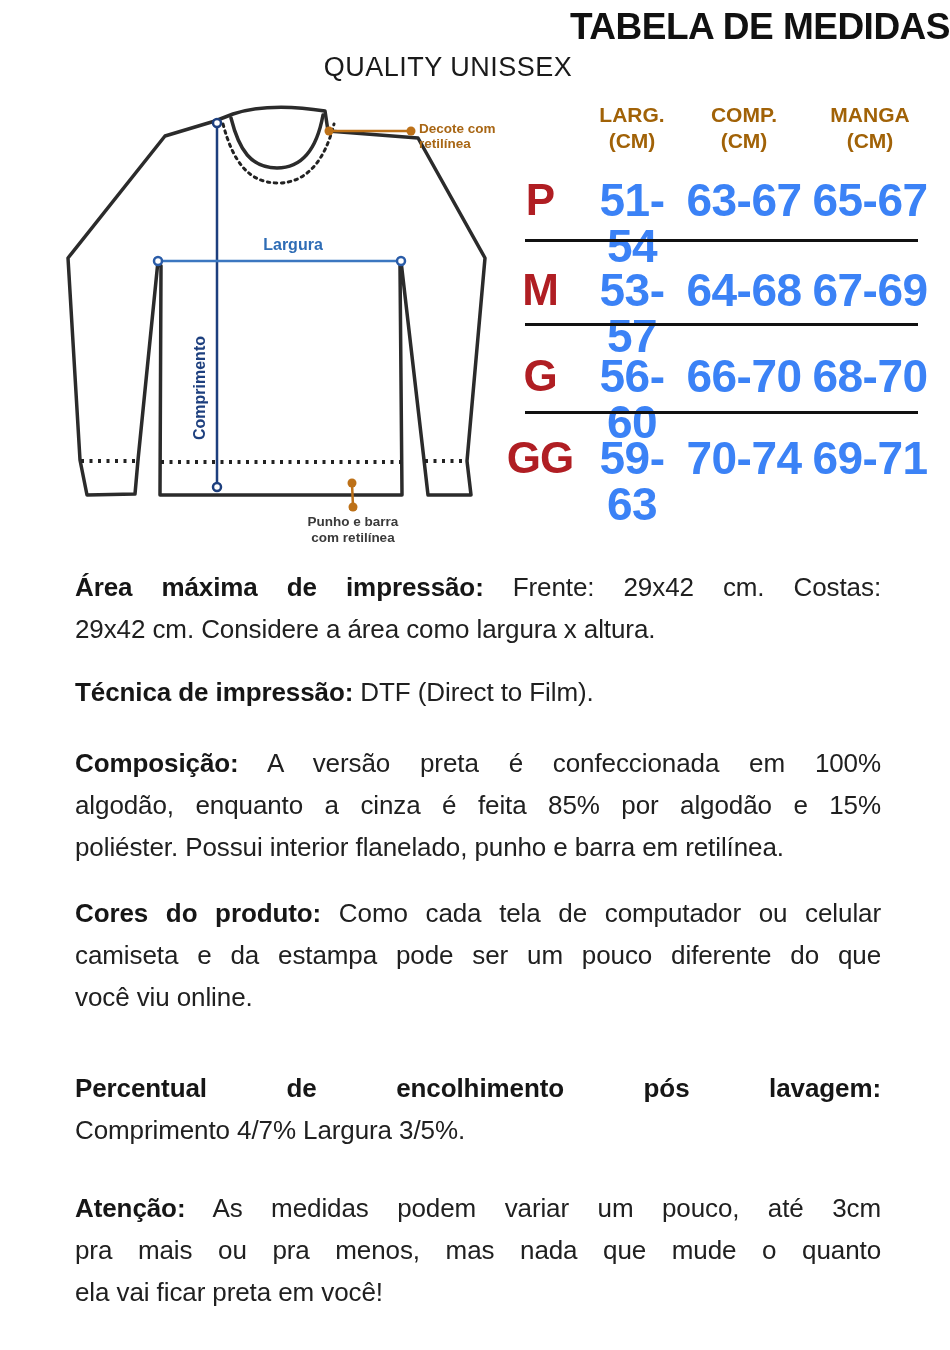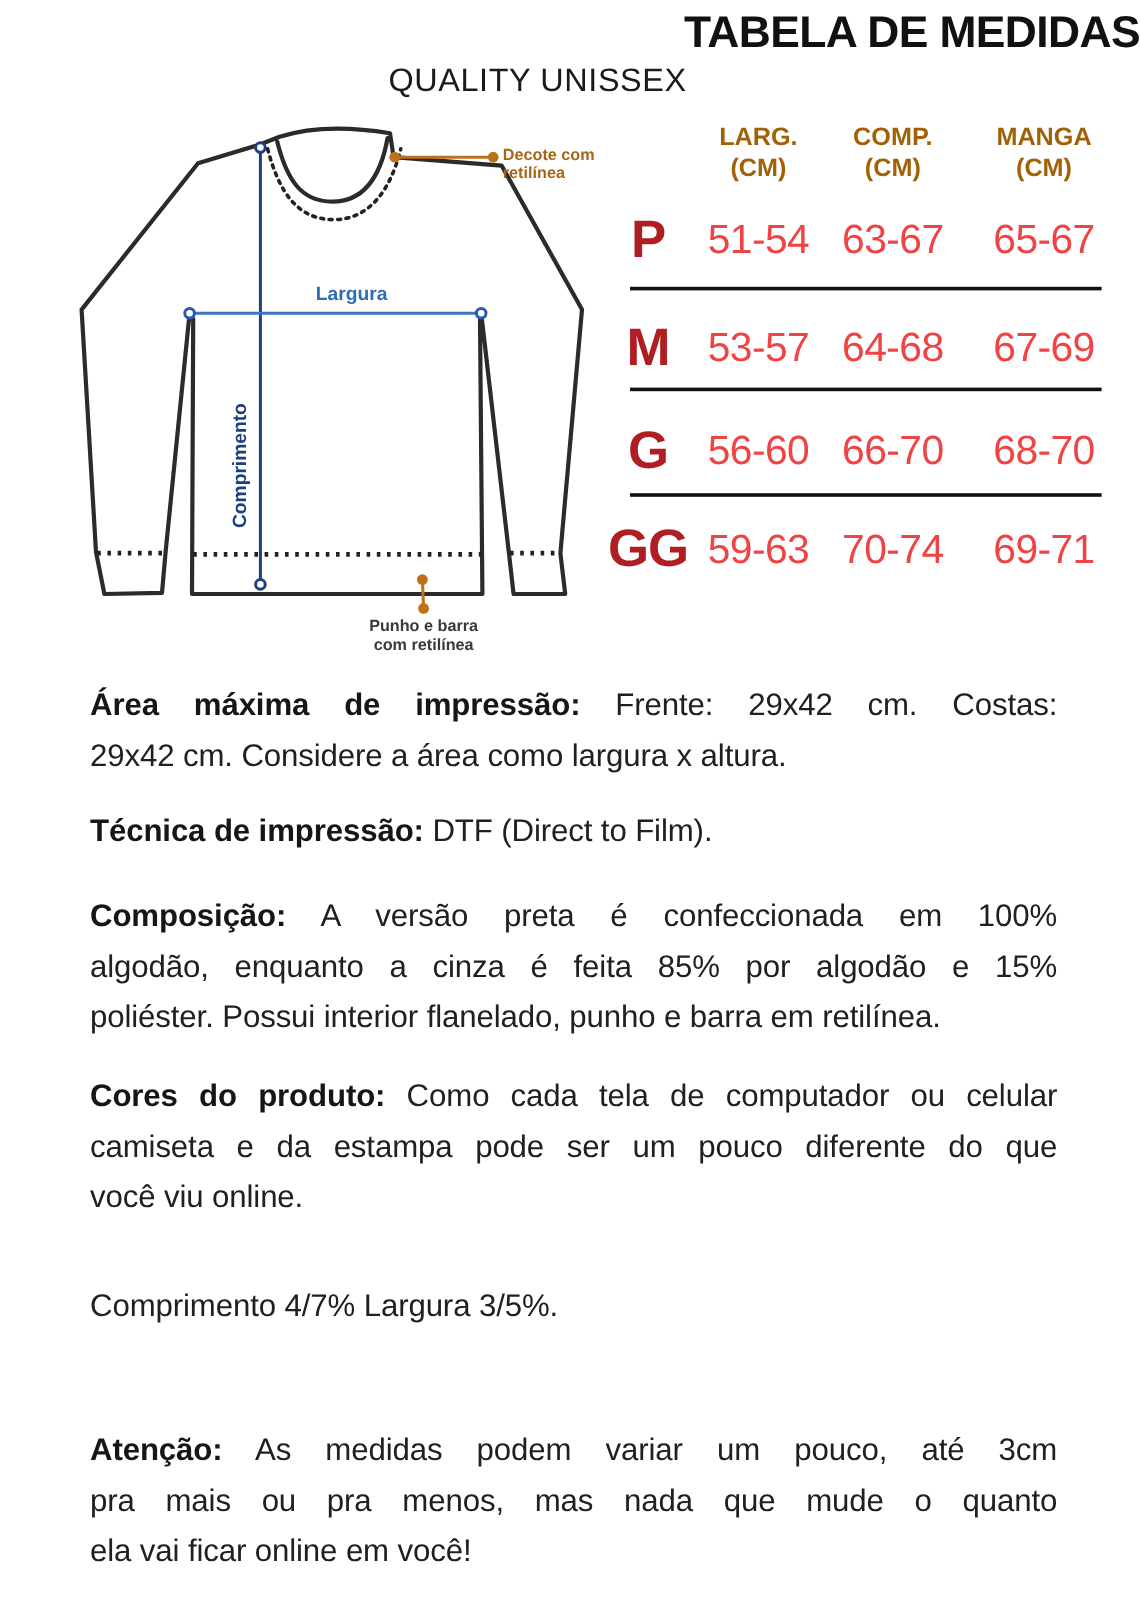--- a/index.html
+++ b/index.html
@@ -40,22 +40,22 @@
   }
   .thcell{
     text-align:center;font-size:21px;font-weight:700;line-height:26px;
     color:#a16207;padding-top:4px;
   }
   .trow{
     position:absolute;left:0;display:grid;
     grid-template-columns:80px 104px 120px 132px;width:436px;height:46px;
   }
   .cell{
-    text-align:center;font-size:34px;font-weight:400;line-height:46px;
-    color:#ef4444;letter-spacing:-0.5px;
+    text-align:center;font-size:46px;font-weight:700;line-height:46px;
+    color:#3b82f6;letter-spacing:-0.5px;
   }
   .cell.size{font-size:44px;font-weight:800;color:var(--red);letter-spacing:-1px;}
   .sep{position:absolute;left:25px;width:393px;height:3px;background:#111;}
   
   #details{position:absolute;left:75px;top:0;width:806px;}
   .para{position:absolute;left:0;width:806px;}
   .pline{font-size:26px;line-height:42px;letter-spacing:-0.1px;color:#202020;}
   .pline.j{text-align:justify;text-align-last:justify;}
   .pline.last{text-align:left;white-space:nowrap;}
   .lead{font-weight:700;color:#161616;}
@@ -164,22 +164,23 @@
         <div class="pline j"><span class="lead">Composição:</span> A versão preta é confeccionada em 100%</div>
         <div class="pline j">algodão, enquanto a cinza é feita 85% por algodão e 15%</div>
         <div class="pline last">poliéster. Possui interior flanelado, punho e barra em retilínea.</div>
       </div>
       <div class="para" style="top: 892px;">
         <div class="pline j"><span class="lead">Cores do produto:</span> Como cada tela de computador ou celular</div>
         <div class="pline j">camiseta e da estampa pode ser um pouco diferente do que</div>
         <div class="pline last">você viu online.</div>
       </div>
       <div class="para" style="top: 1067px;">
+        <div class="pline j"><span class="lead">Percentual de encolhimento pós lavagem:</span></div>
         <div class="pline last">Comprimento 4/7% Largura 3/5%.</div>
       </div>
       <div class="para" style="top: 1187px;">
         <div class="pline j"><span class="lead">Atenção:</span> As medidas podem variar um pouco, até 3cm</div>
         <div class="pline j">pra mais ou pra menos, mas nada que mude o quanto</div>
-        <div class="pline last">ela vai ficar online em você!</div>
+        <div class="pline last">ela vai ficar preta em você!</div>
       </div>
     </div>
 
 </div>
 
 </body></html>

